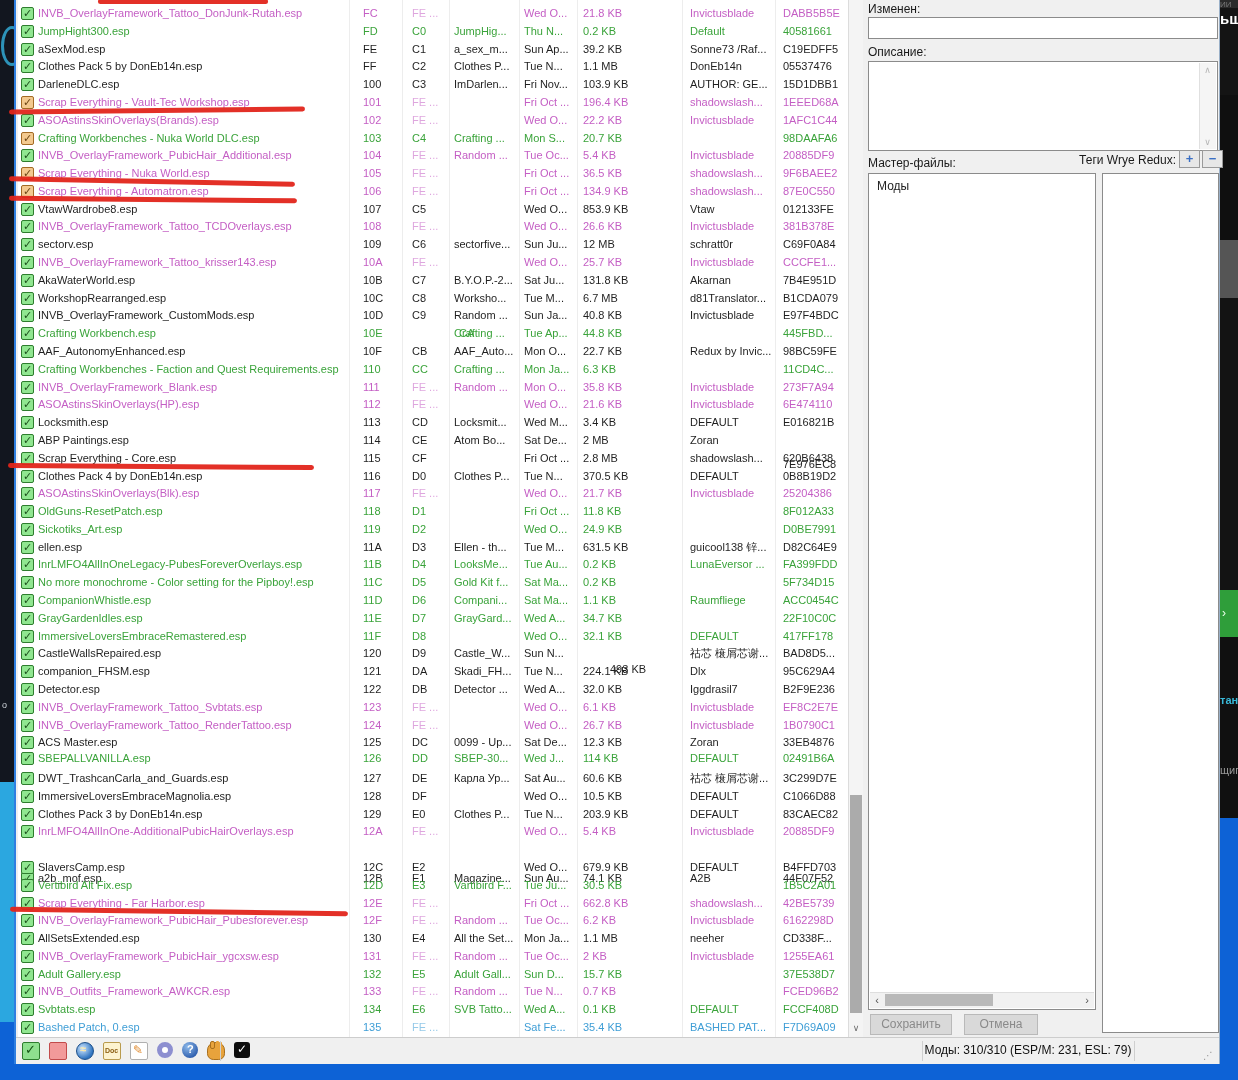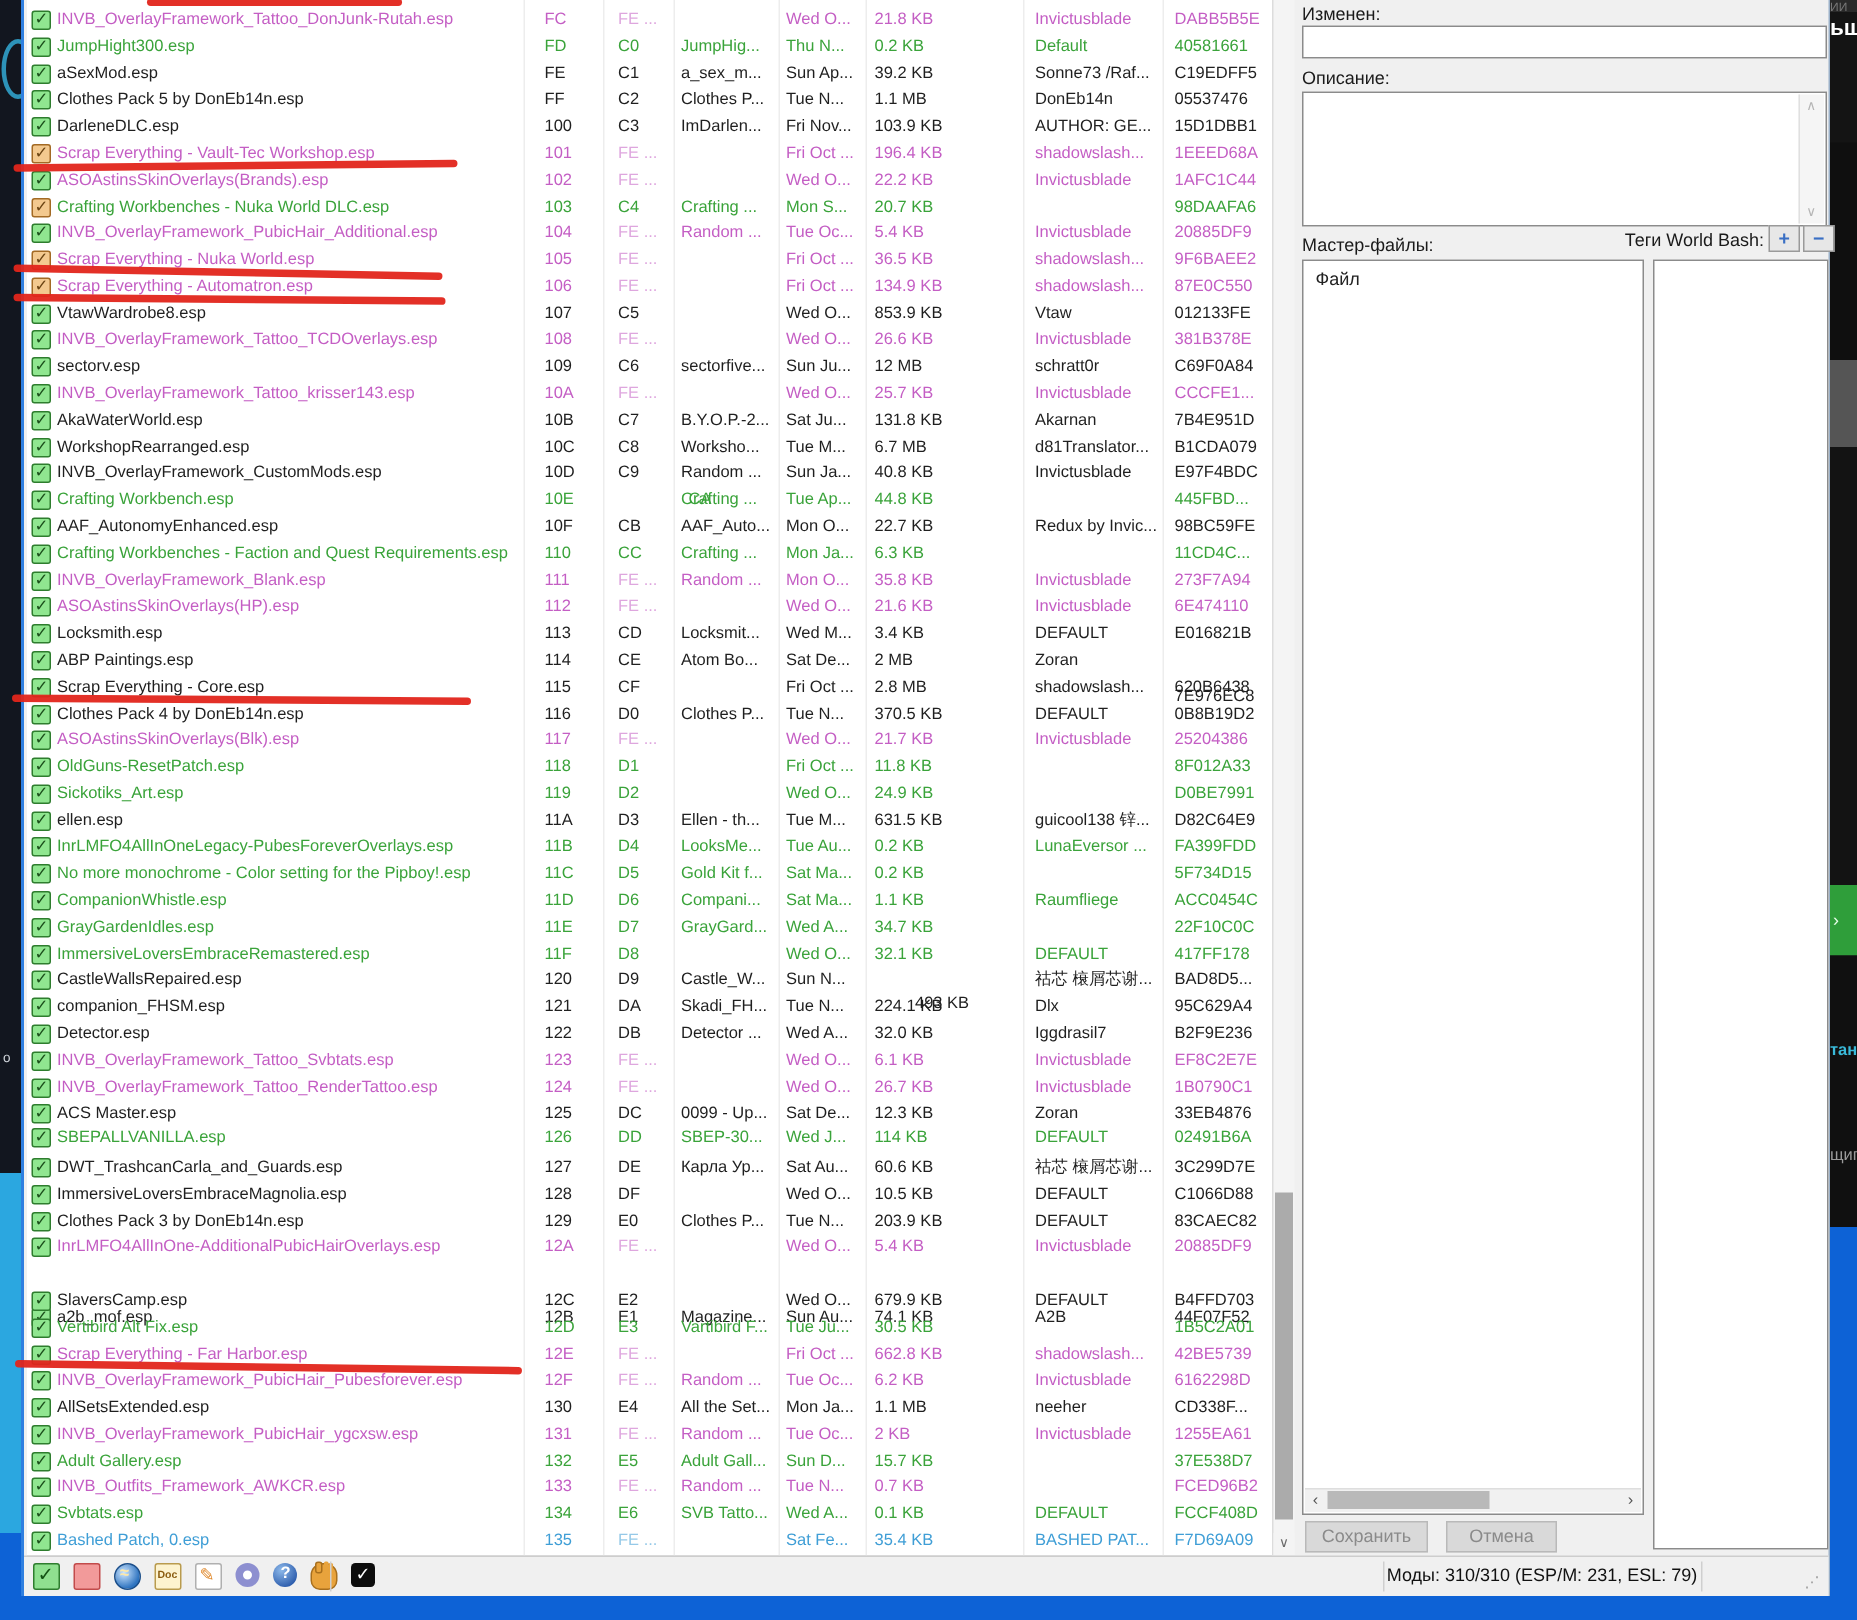--- a/index.html
+++ b/index.html
@@ -769,26 +769,26 @@
   <div class="panel-label" style="left:852px;top:45px;">Описание:</div>
   <div class="tbox" style="left:852px;top:61px;width:350px;height:90px;">
     <span></span>
     <div id="desc-scroll">
       <div class="a" style="top:2px;">∧</div>
       <div class="a" style="bottom:2px;">∨</div>
     </div>
   </div>
 
   <div class="panel-label" style="left:852px;top:156px;">Мастер-файлы:</div>
-  <div class="panel-label" style="left:1040px;top:153px;width:120px;text-align:right;">Теги World Bash:</div>
+  <div class="panel-label" style="left:1040px;top:153px;width:120px;text-align:right;">Теги Wrye Redux:</div>
   <div class="mini-btn" style="left:1163px;top:150px;">+</div>
   <div class="mini-btn" style="left:1186px;top:150px;">−</div>
 
   <div class="tbox" id="masters-list" style="left:852px;top:173px;width:228px;height:837px;">
-    <div class="hdr">Файл</div>
+    <div class="hdr">Моды</div>
     <div id="masters-hscroll">
       <div class="ar" style="left:0;">‹</div>
       <div class="thumb"></div>
       <div class="ar" style="right:0;">›</div>
     </div>
   </div>
 
   <div class="tbox" style="left:1086px;top:173px;width:117px;height:860px;"></div>
 
   <div class="btn" style="left:854px;top:1014px;width:82px;">Сохранить</div>

